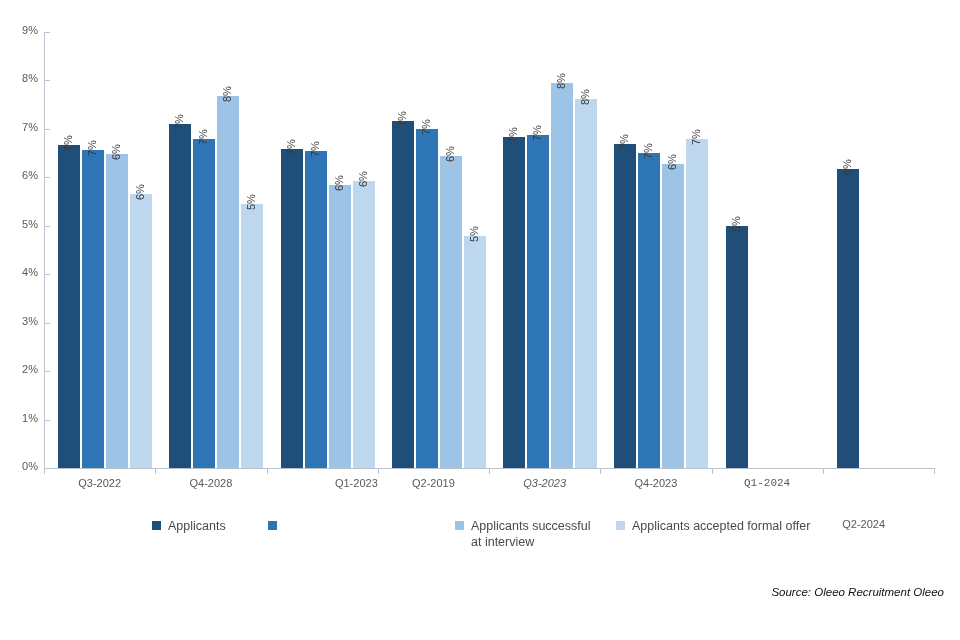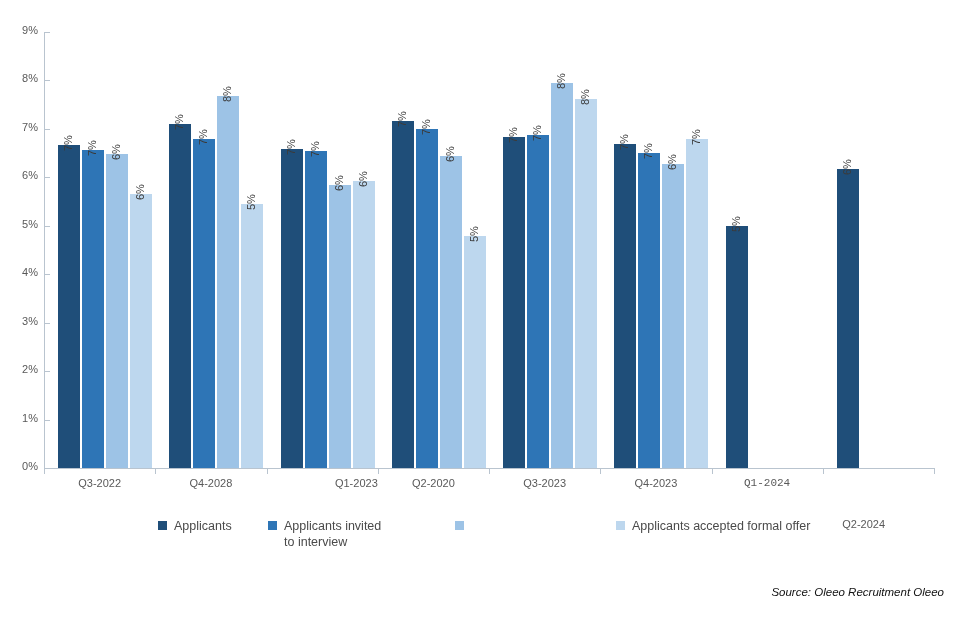--- a/index.html
+++ b/index.html
@@ -148,22 +148,22 @@
       <div class="xsep" style="left: 266.5px;"></div>
       <div class="xsep" style="left: 377.75px;"></div>
       <div class="xsep" style="left: 489px;"></div>
       <div class="xsep" style="left: 600.25px;"></div>
       <div class="xsep" style="left: 711.5px;"></div>
       <div class="xsep" style="left: 822.75px;"></div>
       <div class="xsep" style="left: 934px;"></div>
       <div class="xlabel" style="left: 44px; width: 111.25px;">Q3-2022</div>
       <div class="xlabel" style="left: 155.25px; width: 111.25px;">Q4-2028</div>
       <div class="xlabel" style="left: 266.5px; width: 111.25px; text-align: right;">Q1-2023</div>
-      <div class="xlabel" style="left: 377.75px; width: 111.25px;">Q2-2020</div>
-      <div class="xlabel" style="left: 489px; width: 111.25px;">Q3-2023</div>
+      <div class="xlabel" style="left: 377.75px; width: 111.25px;">Q2-2019</div>
+      <div class="xlabel" style="left: 489px; width: 111.25px; font-style: italic;">Q3-2023</div>
       <div class="xlabel" style="left: 600.25px; width: 111.25px;">Q4-2023</div>
       <div class="xlabel" style="left: 711.5px; width: 111.25px; font-family: Liberation Mono, monospace;">Q1-2024</div>
       <div class="xlabel" style="left: 808px; width: 111.25px; margin-top: 41px;">Q2-2024</div>
     </div>
 
   <div class="plot-area" id="plot-area">
       <div class="bar" title="Applicants Q3-2022" style="left: 14px; width: 22px; height: 323.124px; background: rgb(31, 78, 121);"></div>
       <div class="bar-label" style="left: 30px; top: 106.876px; bottom: auto; transform-origin: left bottom;">7%</div>
       <div class="bar" title="Applicants invited to interview Q3-2022" style="left: 38px; width: 22px; height: 317.796px; background: rgb(46, 117, 182);"></div>
       <div class="bar-label" style="left: 54px; top: 112.204px; bottom: auto; transform-origin: left bottom;">7%</div>
@@ -211,31 +211,31 @@
       <div class="bar-label" style="left: 634.25px; top: 126.253px; bottom: auto; transform-origin: left bottom;">6%</div>
       <div class="bar" title="Applicants accepted formal offer Q4-2023" style="left: 642.25px; width: 22px; height: 329.422px; background: rgb(189, 215, 238);"></div>
       <div class="bar-label" style="left: 658.25px; top: 100.578px; bottom: auto; transform-origin: left bottom;">7%</div>
       <div class="bar" title="Applicants Q1-2024" style="left: 681.5px; width: 22px; height: 241.738px; background: rgb(31, 78, 121);"></div>
       <div class="bar-label" style="left: 697.5px; top: 188.262px; bottom: auto; transform-origin: left bottom;">5%</div>
       <div class="bar" title="Applicants Q2-2024" style="left: 792.75px; width: 22px; height: 298.902px; background: rgb(31, 78, 121);"></div>
       <div class="bar-label" style="left: 808.75px; top: 131.098px; bottom: auto; transform-origin: left bottom;">6%</div>
     </div>
 
   <div class="legend" id="legend">
-      <div class="legend-item" style="left: 146px; top: 0px; padding-left: 12px;">
+      <div class="legend-item" style="left: 140px; top: 0px; padding-left: 12px;">
         <span class="legend-swatch" style="background: rgb(31, 78, 121);"></span>
         <span class="legend-text">Applicants</span>
       </div>
       <div class="legend-item" style="left: 268px; top: 0px;">
         <span class="legend-swatch" style="background: rgb(46, 117, 182);"></span>
-        <span class="legend-text">Applicants invited
-to interview</span>
       </div>
       <div class="legend-item" style="left: 455px; top: 0px;">
         <span class="legend-swatch" style="background: rgb(157, 195, 230);"></span>
+        <span class="legend-text">Applicants successful
+at interview</span>
       </div>
       <div class="legend-item" style="left: 616px; top: 0px;">
         <span class="legend-swatch" style="background: rgb(189, 215, 238);"></span>
         <span class="legend-text">Applicants accepted formal offer</span>
       </div>
     </div>
 
   <div class="source-note">Source: Oleeo Recruitment  Oleeo</div>
 
 </div>

